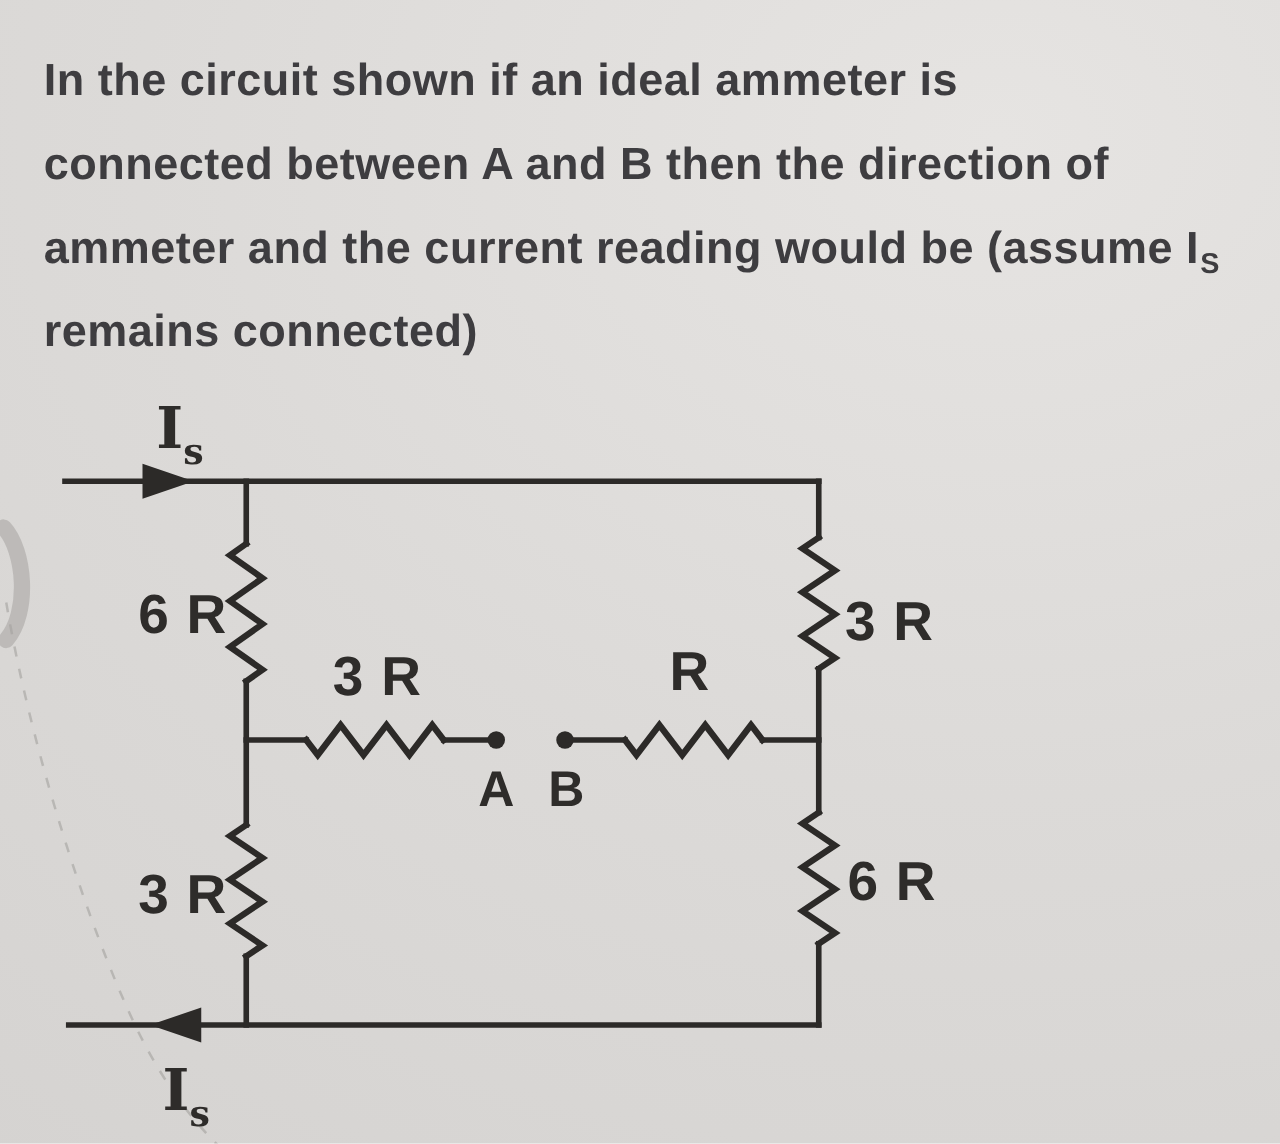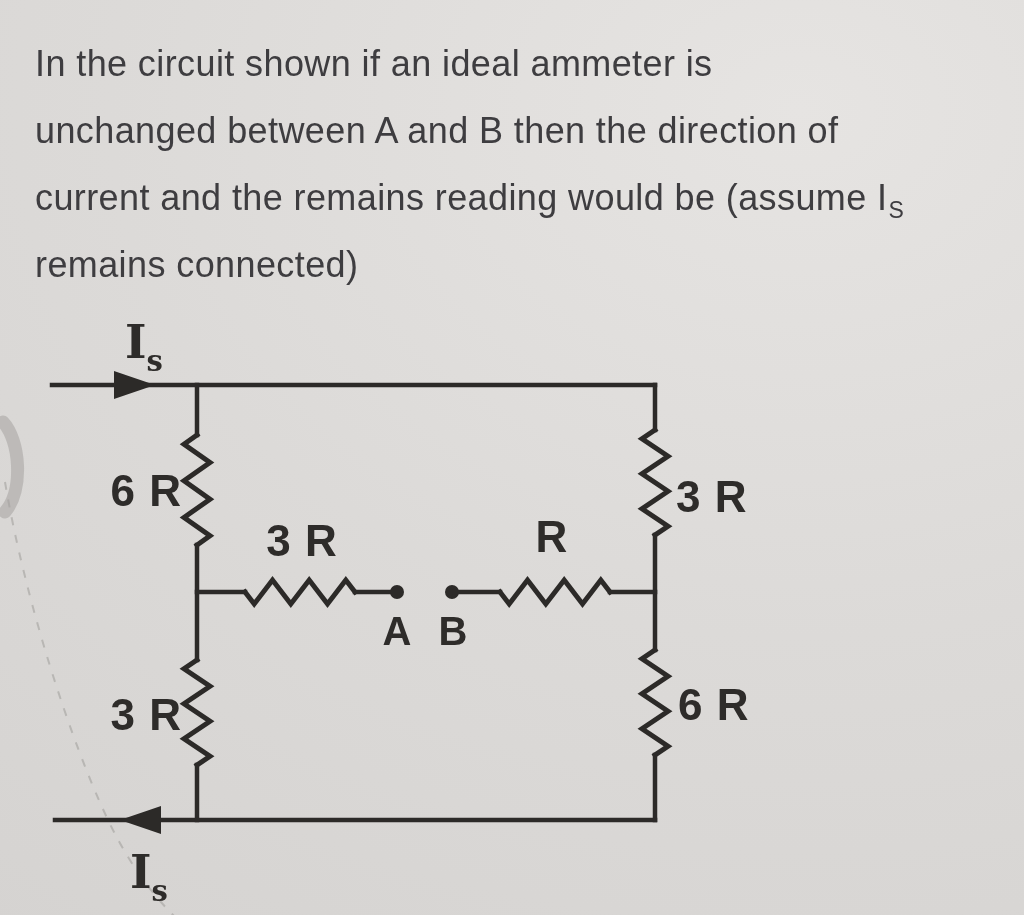--- a/index.html
+++ b/index.html
@@ -18,21 +18,21 @@
   
   .question {
     position: absolute;
     left: 35px;
     top: 30px;
     width: 988px;
     color: #3e3d40;
     font-size: 36px;
     line-height: 67px;
     letter-spacing: 0.4px;
-    font-weight: 400;
+    font-weight: 700;
   }
   .qline { white-space: nowrap; height: 67px; }
   .qsub {
     font-size: 23px;
     position: relative;
     top: 8px;
     margin-left: 1px;
     vertical-align: baseline;
   }
 
@@ -77,24 +77,24 @@
 </head>
 <body>
 
 <div class="page">
 
   <div class="question">
     <div class="qline">
       <span>In the circuit shown if an ideal ammeter is</span>
     </div>
     <div class="qline">
-      <span>unchanged between A and B then the direction of</span>
+      <span>connected between A and B then the direction of</span>
     </div>
     <div class="qline">
-      <span>current and the remains reading would be (assume I</span><sub class="qsub">S</sub>
+      <span>ammeter and the current reading would be (assume I</span><sub class="qsub">S</sub>
     </div>
     <div class="qline">
       <span>remains connected)</span>
     </div>
   </div>
 
   <svg class="circuit-svg" viewBox="0 0 1024 615" xmlns="http://www.w3.org/2000/svg">
 
     <path class="artifact-crescent" d="M 3 122 C 20 140 24 190 5 212"></path>
     <path class="artifact-line" d="M 5 182 C 25 300 70 440 108 520 C 133 572 158 600 176 618"></path>

